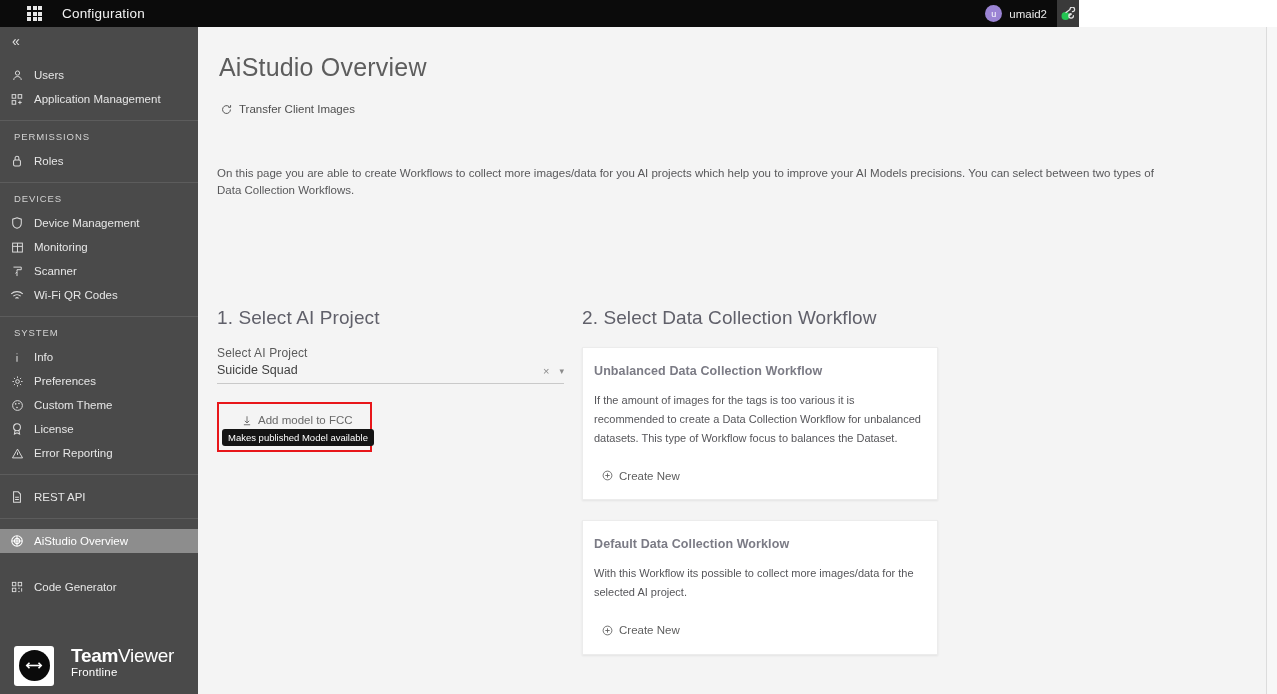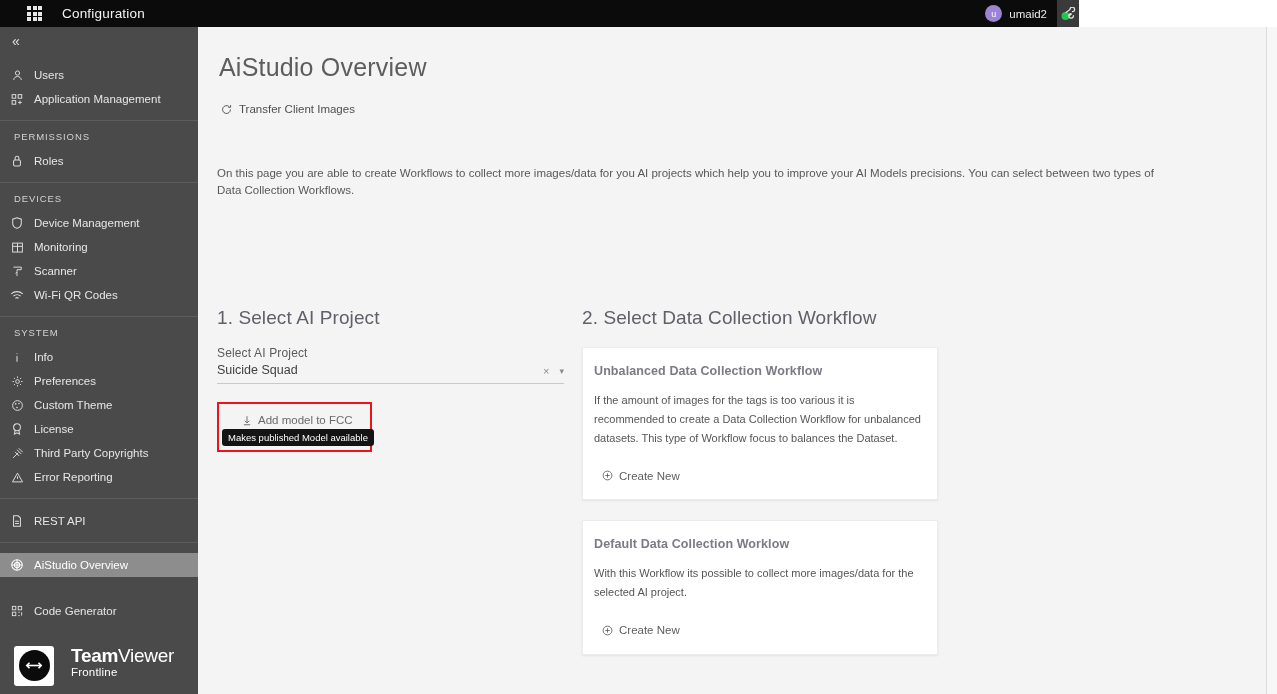--- a/index.html
+++ b/index.html
@@ -302,28 +302,20 @@
       <span>Custom Theme</span>
     </div>
     <div class="nav-item">
       <span class="ico">
         <svg width="12" height="14" viewBox="0 0 14 16" fill="none" stroke="currentColor" stroke-width="1.2">
           <circle cx="7" cy="6" r="4"></circle>
             <path d="M4.8 9.6 4 14l3-1.6L10 14l-.8-4.4"></path>
         </svg>
       </span>
       <span>License</span>
-    </div>
-    <div class="nav-item">
-      <span class="ico">
-        <svg width="13" height="13" viewBox="0 0 16 16" fill="none" stroke="currentColor" stroke-width="1.2">
-          <path d="M2.6 13.4 9 7M7.4 3.4l5.2 5.2M9.6 1.6 14.4 6.4M5 6l5 5"></path>
-        </svg>
-      </span>
-      <span>Third Party Copyrights</span>
     </div>
     <div class="nav-item">
       <span class="ico">
         <svg width="13" height="13" viewBox="0 0 16 16" fill="none" stroke="currentColor" stroke-width="1.2">
           <path d="M8 2.6 14.2 13.4H1.8z"></path>
             <path d="M8 6.6v3.2"></path>
         </svg>
       </span>
       <span>Error Reporting</span>
     </div>

